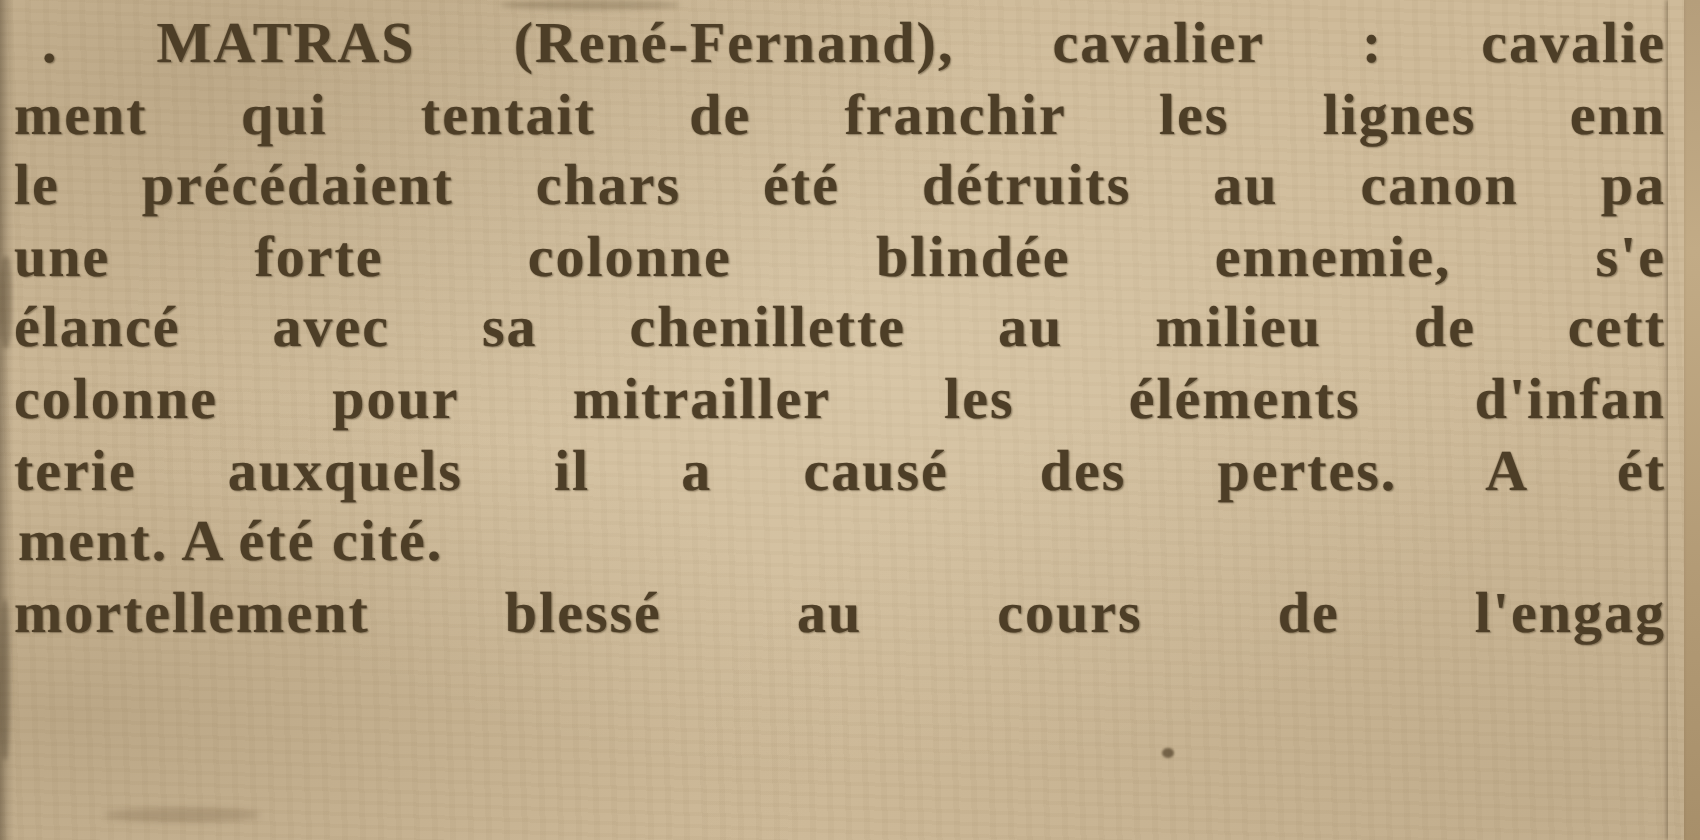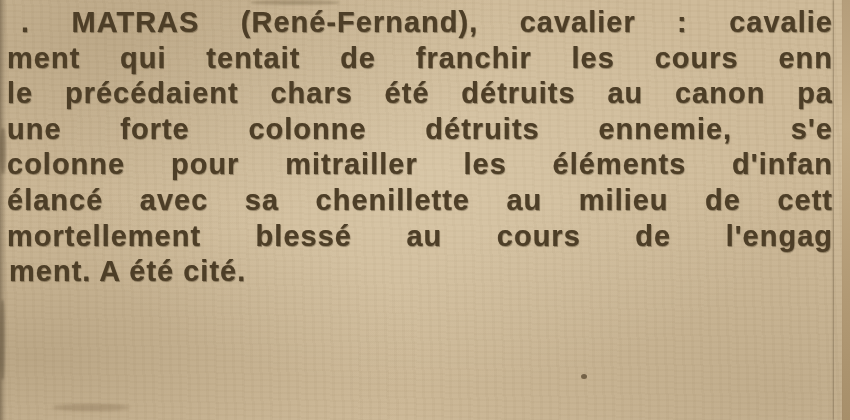--- a/index.html
+++ b/index.html
@@ -8,21 +8,21 @@
     width:850px;height:420px;
     overflow:hidden;
     background-color:#cfbb9a;
     background-image:
       radial-gradient(ellipse at 50% 42%, rgba(255,246,222,.20), transparent 62%),
       radial-gradient(ellipse at 12% 8%,  rgba(95,75,45,.16), transparent 38%),
       radial-gradient(ellipse at 4% 85%,  rgba(95,75,45,.18), transparent 34%),
       radial-gradient(ellipse at 92% 94%, rgba(95,75,45,.12), transparent 40%),
       repeating-linear-gradient(2deg,  rgba(120,95,55,.045) 0 2px, transparent 2px 6px),
       repeating-linear-gradient(88deg, rgba(110,88,52,.04) 0 3px, transparent 3px 9px);
-    font-family:Liberation Sans, sans-serif;
+    font-family:Liberation Serif, serif;
   }
   
   .page::before{
     content:"";position:absolute;left:0;top:0;width:7px;height:100%;
     background:linear-gradient(to right, rgba(55,42,24,.38), rgba(55,42,24,.10) 60%, transparent);
     z-index:3;
   }
   .text-block{
     position:absolute;left:7px;top:5px;width:826px;
     z-index:2;
@@ -66,27 +66,28 @@
   .s4{left:0px;top:300px;width:5px;height:80px;border-radius:40%;background:rgba(55,42,24,.28);filter:blur(1px);}
   .s5{left:250px;top:0px;width:90px;height:5px;border-radius:50%;background:rgba(80,62,36,.25);filter:blur(1.2px);}
 </style>
 </head>
 <body>
 
 <div class="page">
 
   <div class="text-block">
     <div class="line first">. MATRAS (René-Fernand), cavalier : cavalie</div>
-    <div class="line">ment qui tentait de franchir les cours enn</div>
+    <div class="line">ment qui tentait de franchir les lignes enn</div>
     <div class="line">le précédaient chars été détruits au canon pa</div>
-    <div class="line">une forte colonne détruits ennemie, s'e</div>
+    <div class="line">une forte colonne blindée ennemie, s'e</div>
+    <div class="line">élancé avec sa chenillette au milieu de cett</div>
     <div class="line">colonne pour mitrailler les éléments d'infan</div>
-    <div class="line">élancé avec sa chenillette au milieu de cett</div>
+    <div class="line">terie auxquels il a causé des pertes. A ét</div>
+    <div class="line last">ment. A été cité.</div>
     <div class="line">mortellement blessé au cours de l'engag</div>
-    <div class="line last">ment. A été cité.</div>
   </div>
 
   <div class="column-rule"></div>
   <div class="gutter"></div>
 
   <div class="frag f1"></div>
   <div class="frag f2"></div>
   <div class="frag f3"></div>
   <div class="frag f4"></div>
   <div class="frag f5"></div>

